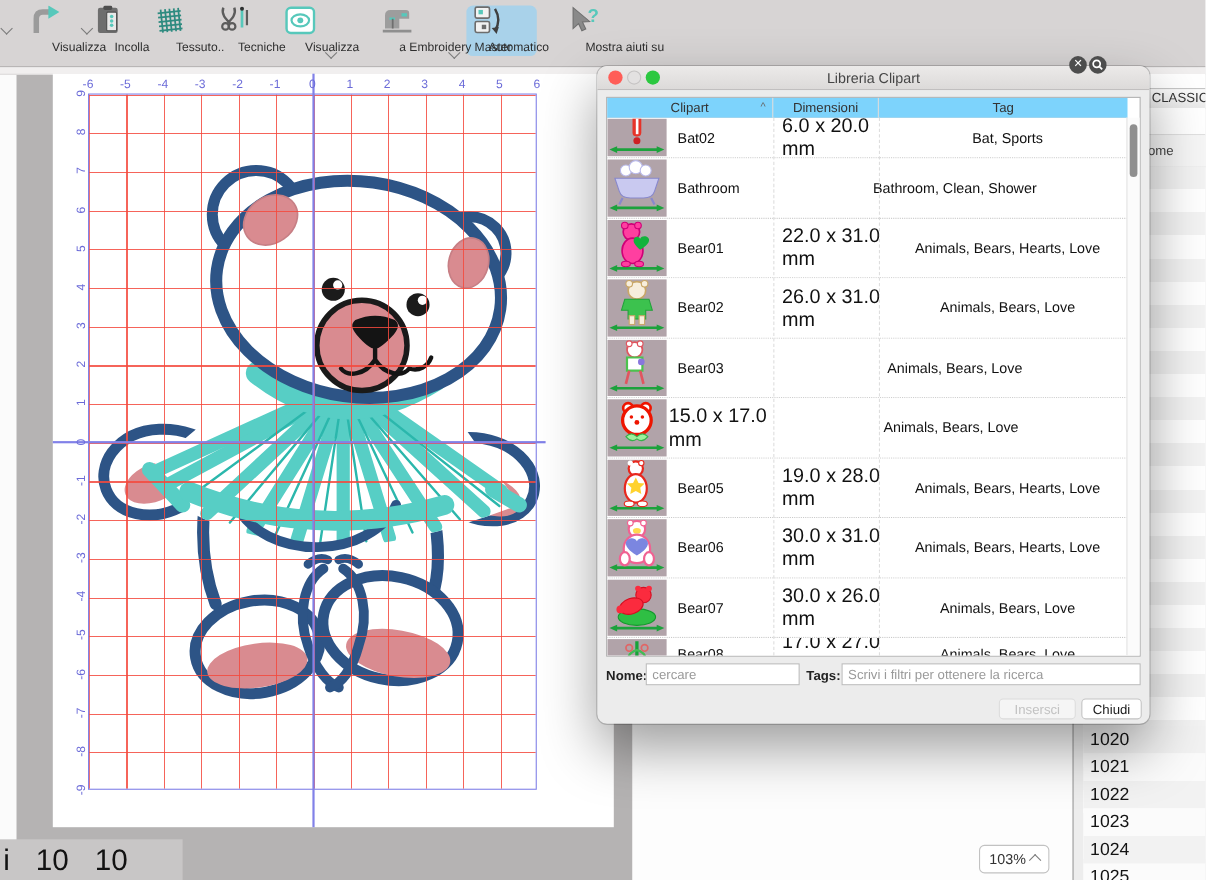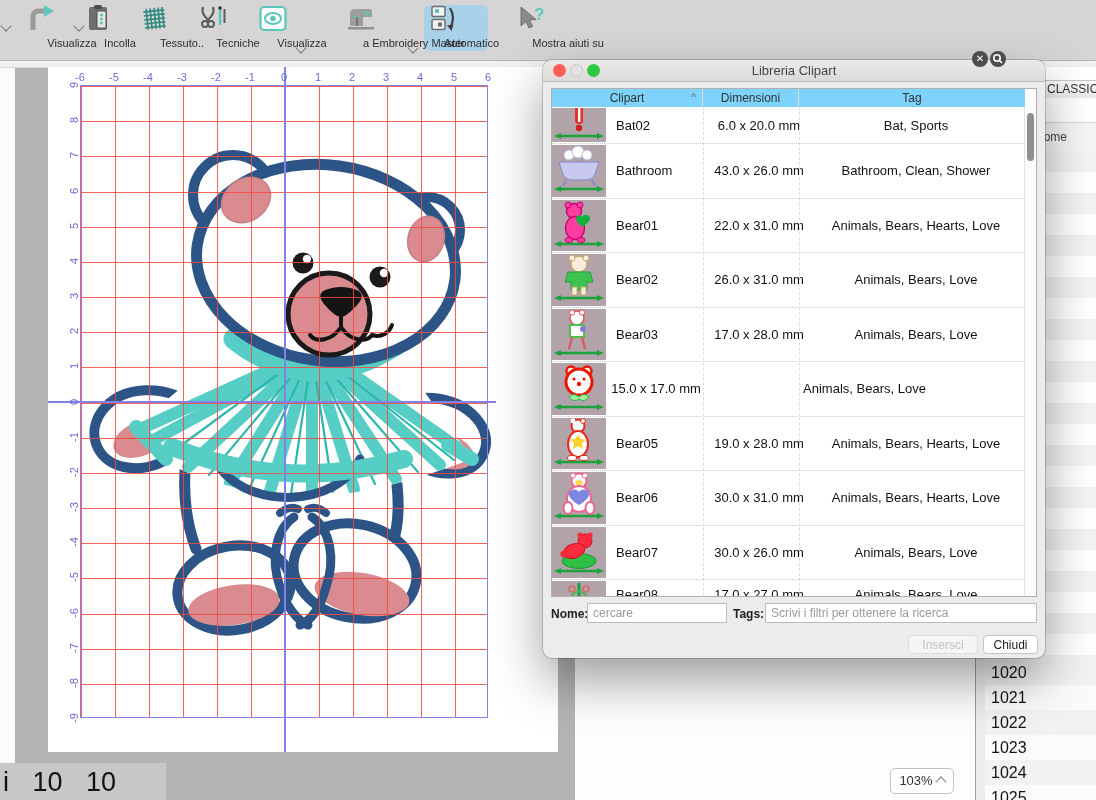--- a/index.html
+++ b/index.html
@@ -62,21 +62,21 @@
   .hc3{width:226px;}
   #sort-caret{position:absolute;right:6px;top:0;font-size:10px;color:#666;}
   #lc-body{position:absolute;left:0;top:18px;width:473px;height:489px;overflow:hidden;}
   .lc-row{display:flex;height:53.5px;border-bottom:1px dotted #c9c9c9;background:#fff;overflow:hidden;}
   .lc-row:nth-child(1){height:36px;}
   .lc-row:nth-child(1) .thumb svg{margin-top:-16px;}
   .lc-row:nth-child(10){height:28px;border-bottom:none;}
   .thumb{width:54px;margin:1px 2px 1px 0;background:#b1a3a9;flex:none;overflow:hidden;}
   .thumb svg{display:block;}
   .cell-name{width:95px;padding-left:8px;font-size:13px;color:#111;display:flex;align-items:center;}
-  .cell-dims{width:96px;font-size:13px;color:#111;display:flex;align-items:center;justify-content:center;}
+  .cell-dims{width:96px;font-size:18px;color:#111;display:flex;align-items:center;justify-content:center;}
   .cell-tags{flex:1;font-size:13px;color:#111;display:flex;align-items:center;justify-content:center;text-align:center;}
   .vline{position:absolute;top:18px;bottom:0;border-left:1px dashed #dedede;pointer-events:none;}
   #scroll-lane{position:absolute;right:0;top:18px;width:11px;bottom:0;background:#fbfbfb;border-left:1px solid #e3e3e3;}
   #scroll-thumb{position:absolute;left:2px;top:6px;width:7px;height:48px;border-radius:3.5px;background:#8f8f8f;}
   .fld-label{position:absolute;font-size:12px;font-weight:bold;color:#222;}
   .fld{position:absolute;height:20px;box-sizing:border-box;border:1px solid #bbb;background:#fff;font-size:12px;color:#333;
        font-family:"Liberation Sans",sans-serif;padding:0 5px;}
   .fld::placeholder{color:#9a9a9a;}
   .btn{position:absolute;height:19px;border-radius:4px;font-size:12px;text-align:center;line-height:19px;box-sizing:border-box;}
   #btn-insert{left:365px;top:575px;width:70px;background:#f5f5f5;border:1px solid #dcdcdc;color:#c2c2c2;}
@@ -396,23 +396,20 @@
                 <circle cx="17" cy="10" r="5" fill="#fff" stroke="#b9b9ea"></circle>
                 <circle cx="26" cy="7" r="6" fill="#fff" stroke="#b9b9ea"></circle>
                 <circle cx="35" cy="10" r="5" fill="#fff" stroke="#b9b9ea"></circle>
                 <path d="M7 17 H47 L43 29 Q41 35 33 35 H21 Q13 35 11 29 Z" fill="#c9c9f0" stroke="#8888cc"></path>
                 <path d="M14 35 l-3 6 M40 35 l3 6" stroke="#8888cc" stroke-width="2"></path>
               </svg>
             </div>
             <div class="cell-name">
               <span>Bathroom</span>
             </div>
-            <div class="cell-dims">
-              <span>43.0 x 26.0 mm</span>
-            </div>
             <div class="cell-tags">
               <span>Bathroom, Clean, Shower</span>
             </div>
           </div>
           <div class="lc-row">
             <div class="thumb">
               <svg width="54" height="50" viewBox="0 0 54 50">
                 <path d="M7 44 H47" stroke="#1ca23c" stroke-width="2.4"></path>
                 <path d="M9 41 L2 44 L9 47 Z" fill="#1ca23c"></path>
                 <path d="M45 41 L52 44 L45 47 Z" fill="#1ca23c"></path>
@@ -468,23 +465,20 @@
                 <circle cx="25" cy="9" r="7" fill="#fff" stroke="#e0555f" stroke-width="1.6"></circle>
                 <circle cx="20" cy="3.5" r="2.6" fill="#fff" stroke="#e0555f"></circle>
                 <circle cx="30" cy="3.5" r="2.6" fill="#fff" stroke="#e0555f"></circle>
                 <path d="M18 16 h14 v12 h-14 Z" fill="#fff" stroke="#4cc24e" stroke-width="2"></path>
                 <path d="M20 28 l-3 12 M30 28 l3 12" stroke="#e0555f" stroke-width="2.4" fill="none"></path>
                 <circle cx="31" cy="20" r="3" fill="#8877dd"></circle>
               </svg>
             </div>
             <div class="cell-name">
               <span>Bear03</span>
-            </div>
-            <div class="cell-dims">
-              <span>17.0 x 28.0 mm</span>
             </div>
             <div class="cell-tags">
               <span>Animals, Bears, Love</span>
             </div>
           </div>
           <div class="lc-row">
             <div class="thumb">
               <svg width="54" height="50" viewBox="0 0 54 50">
                 <path d="M7 44 H47" stroke="#1ca23c" stroke-width="2.4"></path>
                 <path d="M9 41 L2 44 L9 47 Z" fill="#1ca23c"></path>

